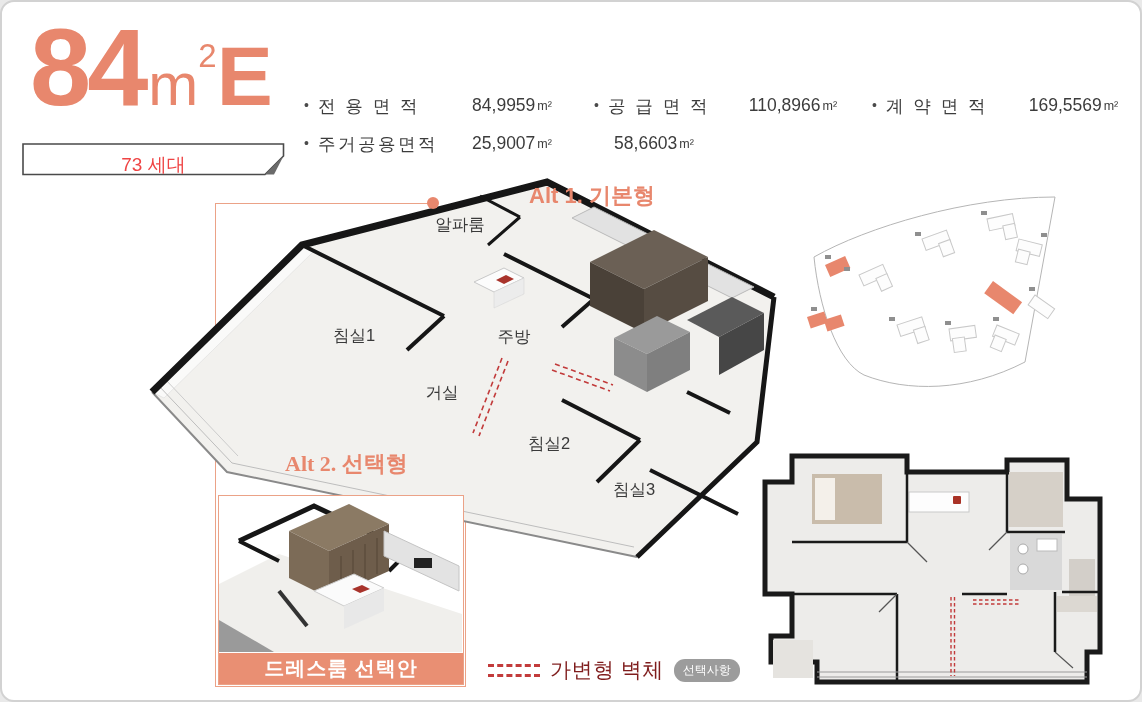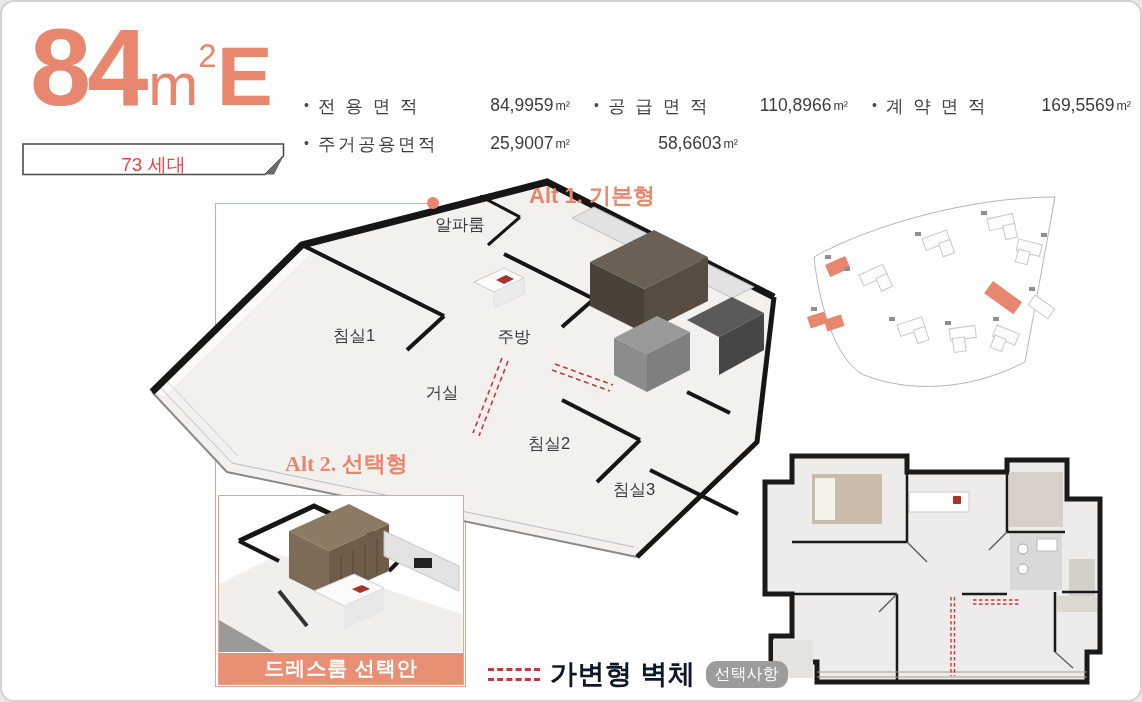--- a/index.html
+++ b/index.html
@@ -16,21 +16,21 @@
   .unit-title .tail{font-size:84px;font-weight:700;}
   
   .specs{
     position:absolute;left:302px;top:56px;
     display:grid;grid-template-columns:150px 116px 168px 110px 168px 115px;
     grid-auto-rows:27px;row-gap:11px;align-items:center;font-size:17.5px;margin-top:34px;
   }
   .spec-label{letter-spacing:2.5px;color:#3c3c3c;white-space:nowrap;}
   .spec-label::before{content:"•";letter-spacing:0;margin-right:9px;color:#4a4a4a;font-size:14px;position:relative;top:-2px;}
   .spec-label.ind{padding-left:24px;}
-  .spec-value{text-align:right;white-space:nowrap;color:#3c3c3c;}
+  .spec-value{text-align:center;white-space:nowrap;color:#3c3c3c;}
   .spec-value .unit{font-size:12.5px;margin-left:2px;position:relative;top:-1px;}
   
   .units-badge{position:absolute;left:20px;top:141px;width:263px;height:33px;}
   .units-badge svg{position:absolute;left:0;top:0;}
   .units-badge .txt{position:absolute;left:0;top:0;width:100%;height:44px;display:flex;align-items:center;justify-content:center;font-size:19px;color:#ef4444;}
   
   .callout-rect{position:absolute;left:213px;top:201px;width:249px;height:482px;border:1.5px solid #EBA287;z-index:0;}
   .callout-top-mask{position:absolute;left:434px;top:198px;width:32px;height:7px;background:#fff;z-index:1;}
   .callout-dot{position:absolute;left:425px;top:195px;width:12px;height:12px;border-radius:50%;background:#E8876D;z-index:5;}
   .alt1-label{position:absolute;left:527px;top:179px;font-size:22px;font-weight:700;color:#E8876D;z-index:4;white-space:nowrap;}
@@ -41,22 +41,22 @@
   .inset{position:absolute;left:216px;top:493px;width:246px;height:190px;border:1.5px solid #EBA287;box-sizing:border-box;z-index:3;background:#fff;}
   .inset .banner{position:absolute;left:0;bottom:0;width:100%;height:31px;background:#E98F73;display:flex;align-items:center;justify-content:center;color:#fff;font-size:20px;font-weight:700;letter-spacing:1px;}
   
   .siteplan{position:absolute;left:795px;top:175px;width:310px;height:220px;z-index:1;}
   .plan2d{position:absolute;left:755px;top:442px;width:350px;height:252px;z-index:1;}
   
   .legend{position:absolute;left:486px;top:654px;display:flex;align-items:center;gap:10px;z-index:4;}
   .dash-icon{width:52px;height:15px;position:relative;}
   .dash-icon i{position:absolute;left:0;width:100%;height:0;border-top:3px dashed #C23B3B;display:block;}
   .dash-icon i.t{top:1px;} .dash-icon i.b{bottom:1px;}
-  .legend .lbl{font-size:27px;font-weight:700;color:#0f172a;letter-spacing:0.5px;}
-  .legend .badge{background:#9C9C9C;color:#fff;font-size:16px;padding:3px 9px;border-radius:11px;white-space:nowrap;}
+  .legend .lbl{font-size:21px;font-weight:400;color:#7f1d1d;letter-spacing:0.5px;}
+  .legend .badge{background:#9C9C9C;color:#fff;font-size:12px;padding:3px 9px;border-radius:11px;white-space:nowrap;}
   svg text{font-family:"Liberation Sans",sans-serif;}
 </style>
 </head>
 <body>
 
 <div class="page">
 
   <div class="unit-title">
     <span class="big">84</span><span class="mid">m</span><span class="sup">2</span><span class="tail">E</span>
   </div>

